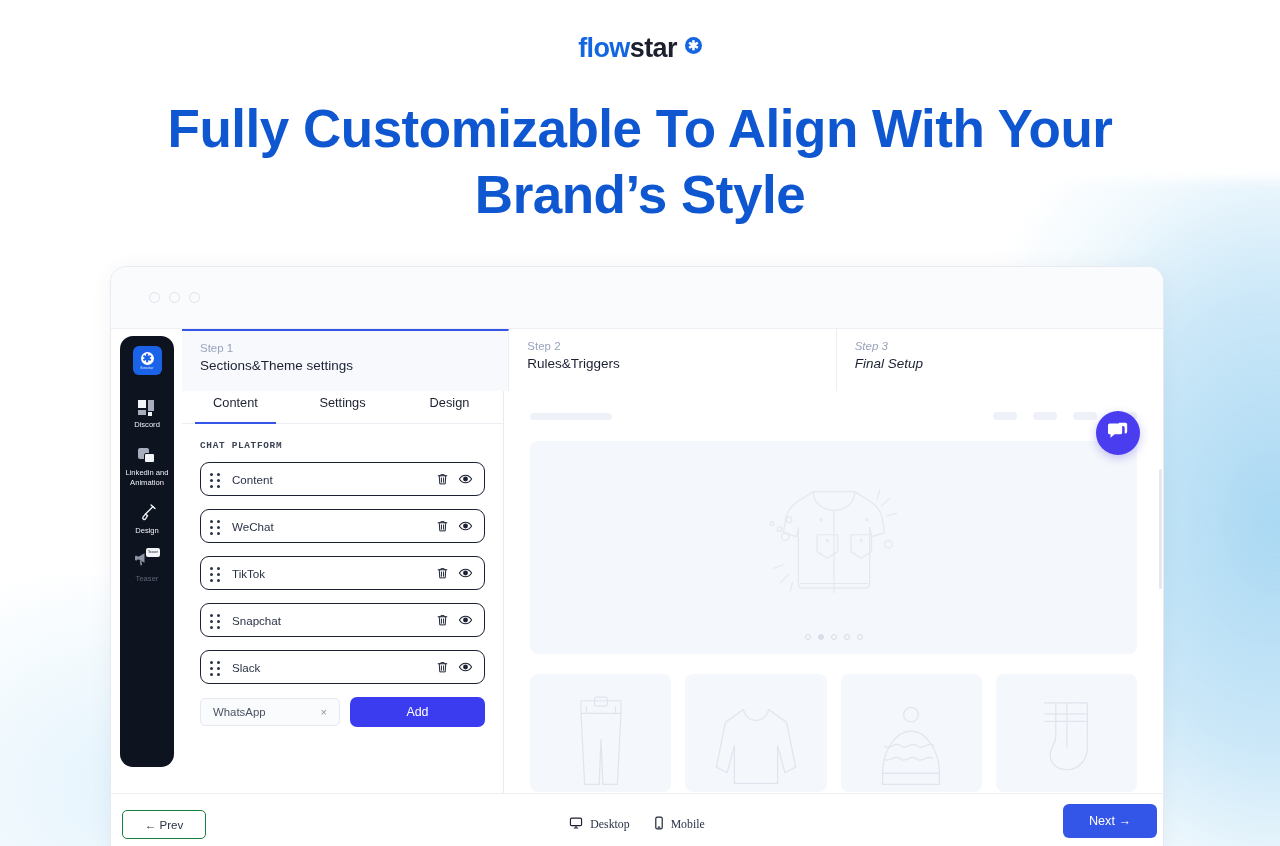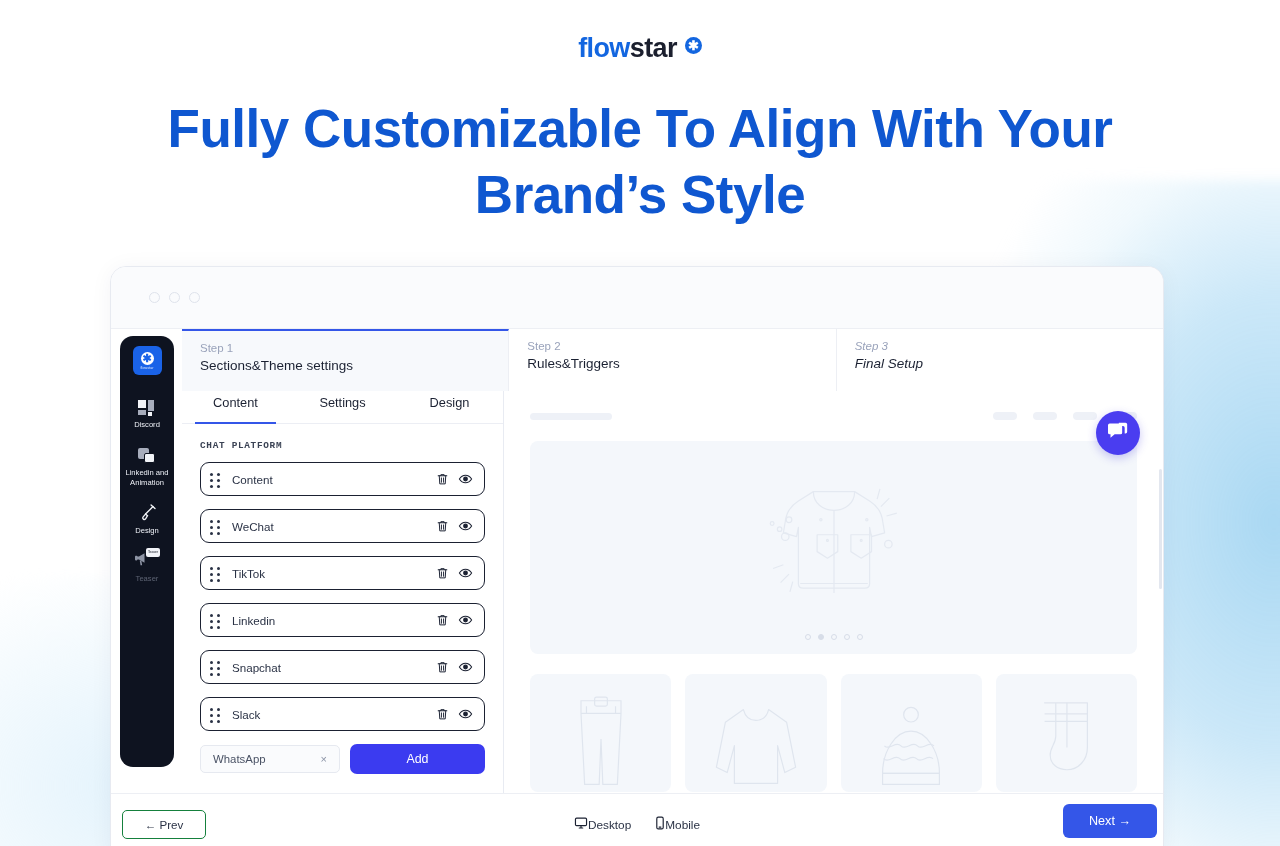--- a/index.html
+++ b/index.html
@@ -224,21 +224,21 @@
     display: flex; align-items: center; padding: 0 0 0 11px;
   }
   .prev-btn {
     width: 84px; height: 29px; border: 1px solid #15803d; border-radius: 5px;
     background: #fff; font-size: 11.6px; color: #2a3245; cursor: pointer;
   }
   .device-toggle {
     position: absolute; left: 0; right: 0; display: flex; justify-content: center;
     align-items: center; gap: 24px; pointer-events: none;
   }
-  .device { display: flex; align-items: center; font-size: 11.8px; color: #2a3245; pointer-events: auto; cursor: pointer; }
+  .device { display: flex; align-items: center; gap: 7px; font-size: 11.8px; color: #2a3245; pointer-events: auto; cursor: pointer; font-family: Liberation Serif, serif; }
   .next-btn {
     position: absolute; right: 6px; top: 10px;
     width: 94px; height: 34px; background: #3456e8; color: #fff;
     border: none; border-radius: 6px; font-size: 12.6px; cursor: pointer;
   }
 </style>
 </head>
 <body>
 
 <div id="stage">
@@ -413,45 +413,20 @@
                 </svg>
             </span>
             <span class="row-icon">
               <svg width="15" height="14" viewBox="0 0 24 24" fill="none" stroke="#1b2132" stroke-width="1.8">
                   <path d="M1.5 12S5.5 5.5 12 5.5 22.5 12 22.5 12 18.5 18.5 12 18.5 1.5 12 1.5 12Z"></path>
                   <circle cx="12" cy="12" r="3.2" fill="#1b2132"></circle>
                 </svg>
             </span>
           </div>
 
-          <div class="plat-row">
-            <span class="grip">
-                <s></s>
-                <s></s>
-                <s></s>
-                <s></s>
-                <s></s>
-                <s></s>
-              </span>
-            <span class="plat-name">Linkedin</span>
-            <span class="row-icon">
-              <svg width="13" height="14" viewBox="0 0 24 24" fill="none" stroke="#1b2132" stroke-width="1.8" stroke-linecap="round">
-                  <path d="M4 6h16"></path>
-                  <path d="M9 6V4h6v2"></path>
-                  <path d="M6 6l1 15h10l1-15"></path>
-                  <path d="M10 10v8M14 10v8"></path>
-                </svg>
-            </span>
-            <span class="row-icon">
-              <svg width="15" height="14" viewBox="0 0 24 24" fill="none" stroke="#1b2132" stroke-width="1.8">
-                  <path d="M1.5 12S5.5 5.5 12 5.5 22.5 12 22.5 12 18.5 18.5 12 18.5 1.5 12 1.5 12Z"></path>
-                  <circle cx="12" cy="12" r="3.2" fill="#1b2132"></circle>
-                </svg>
-            </span>
-          </div>
 
           <div class="plat-row">
             <span class="grip">
                 <s></s>
                 <s></s>
                 <s></s>
                 <s></s>
                 <s></s>
                 <s></s>
               </span>

